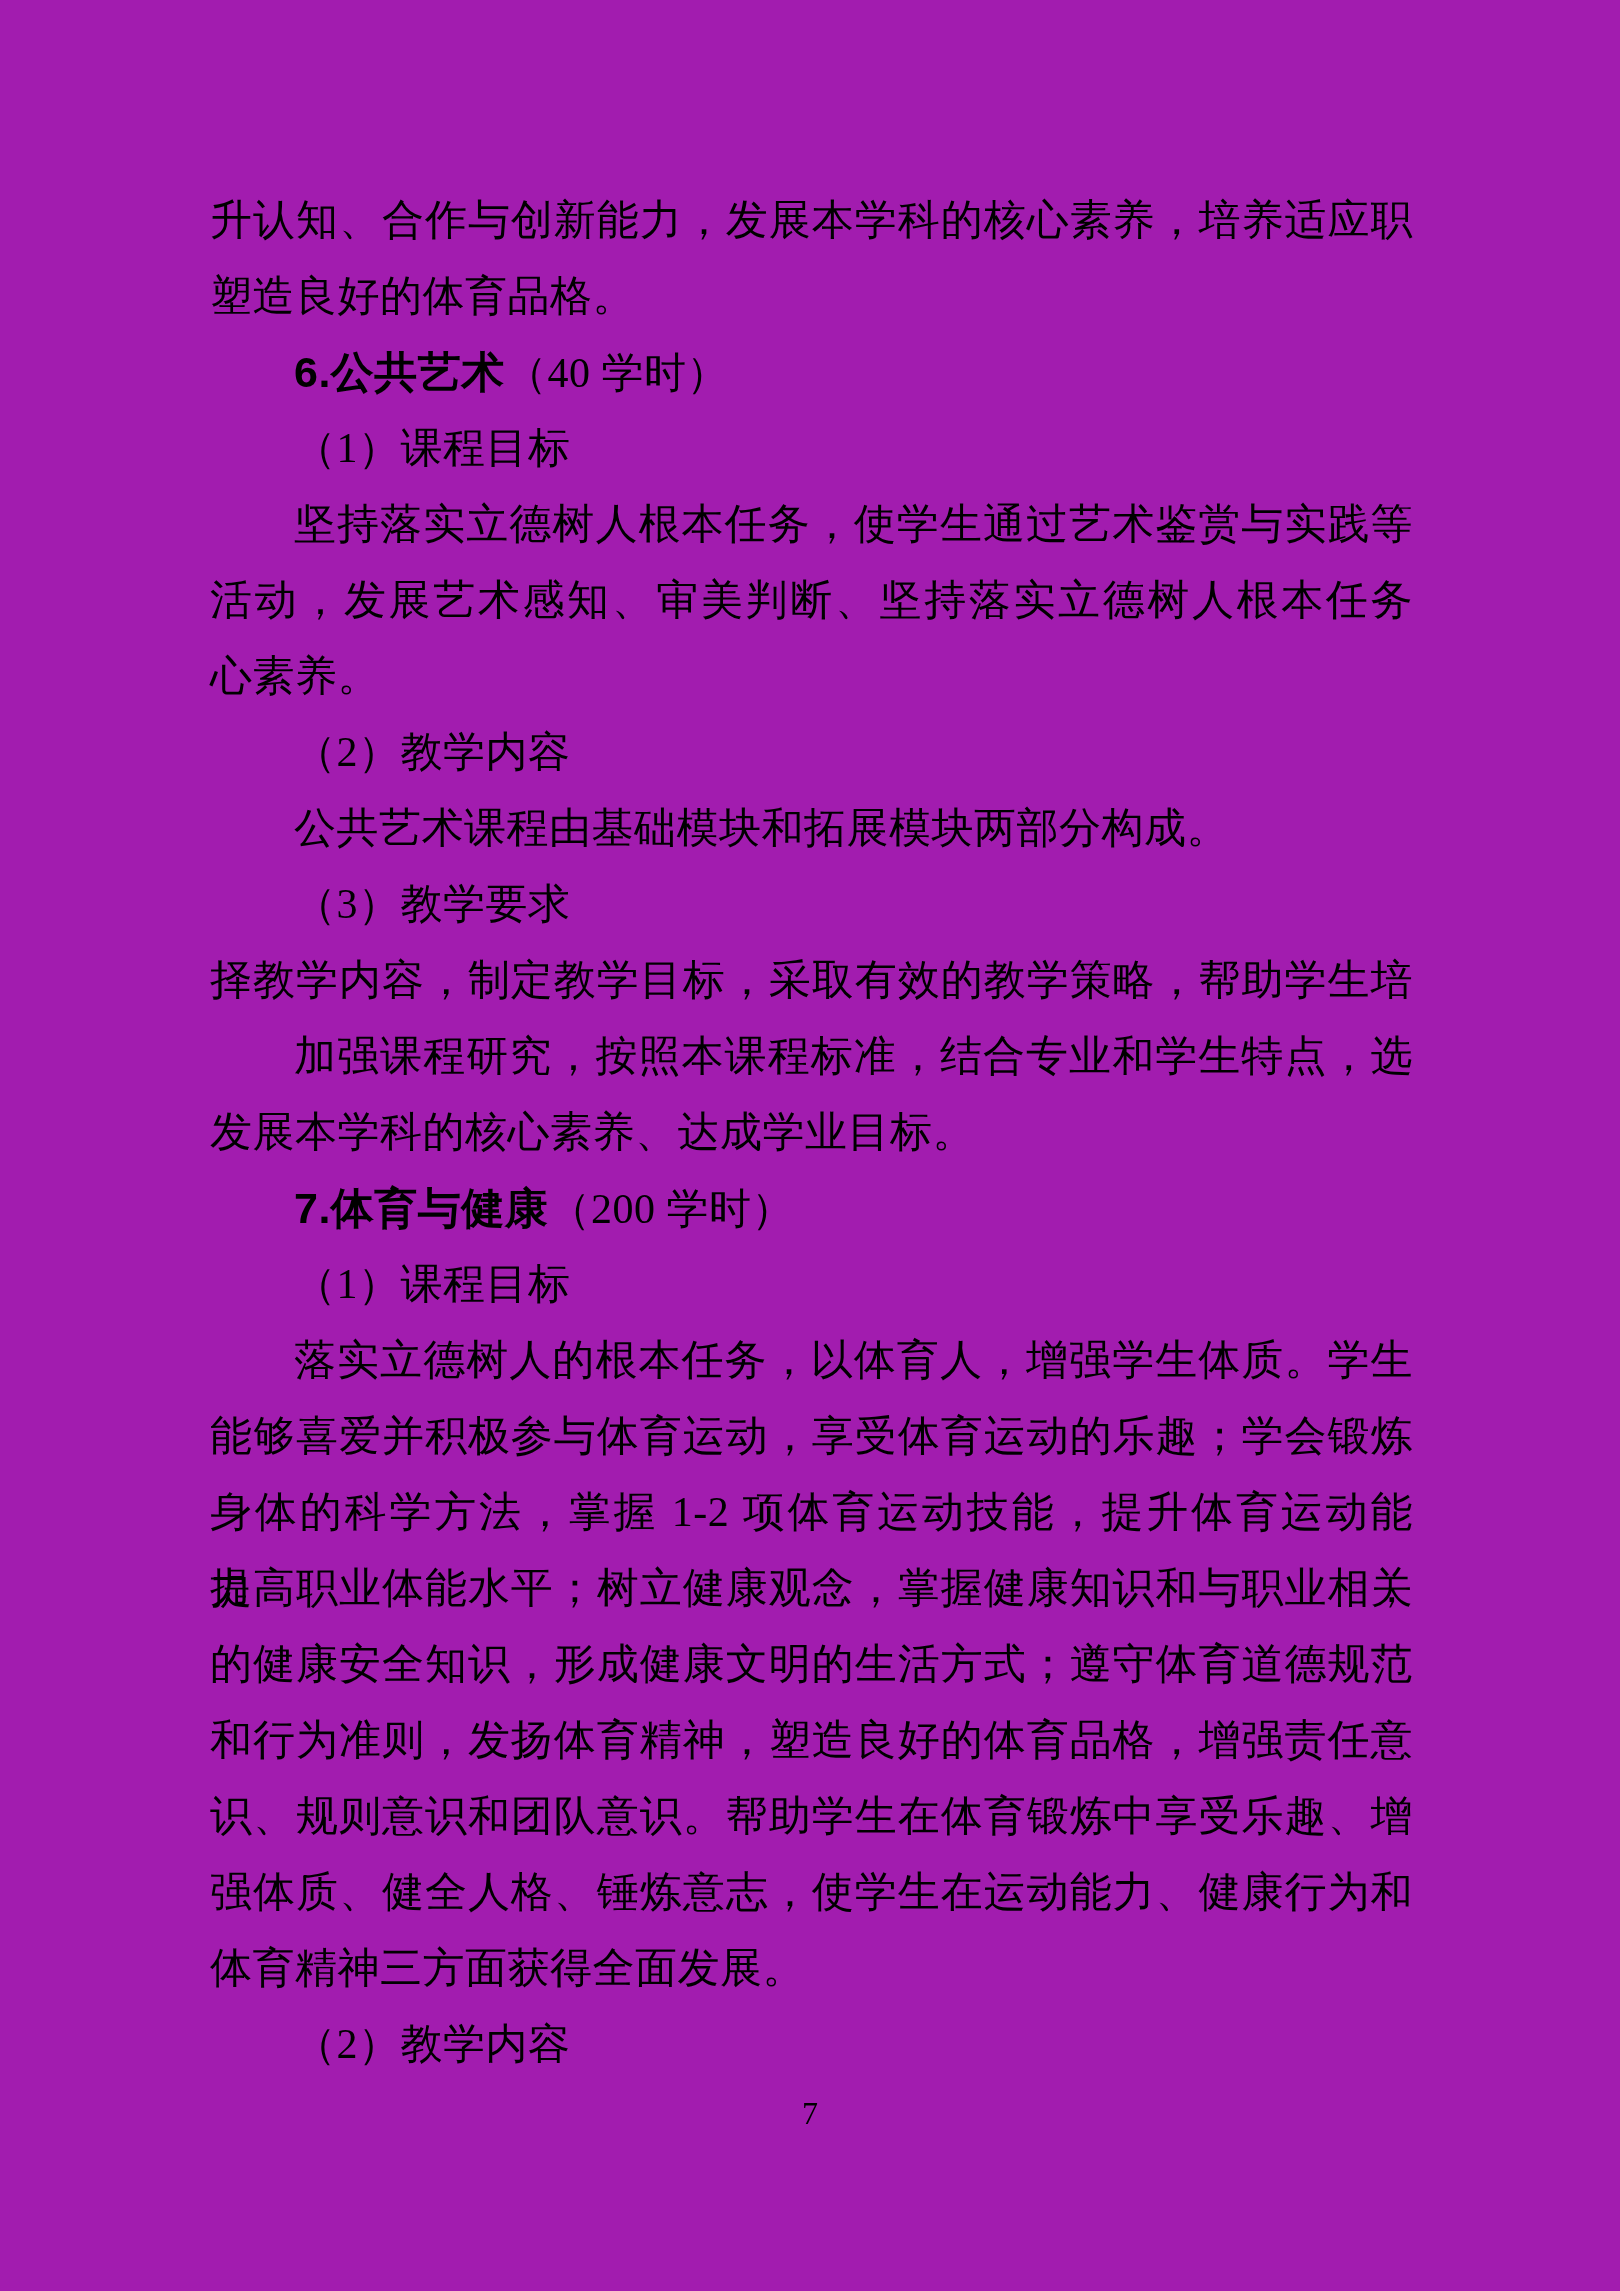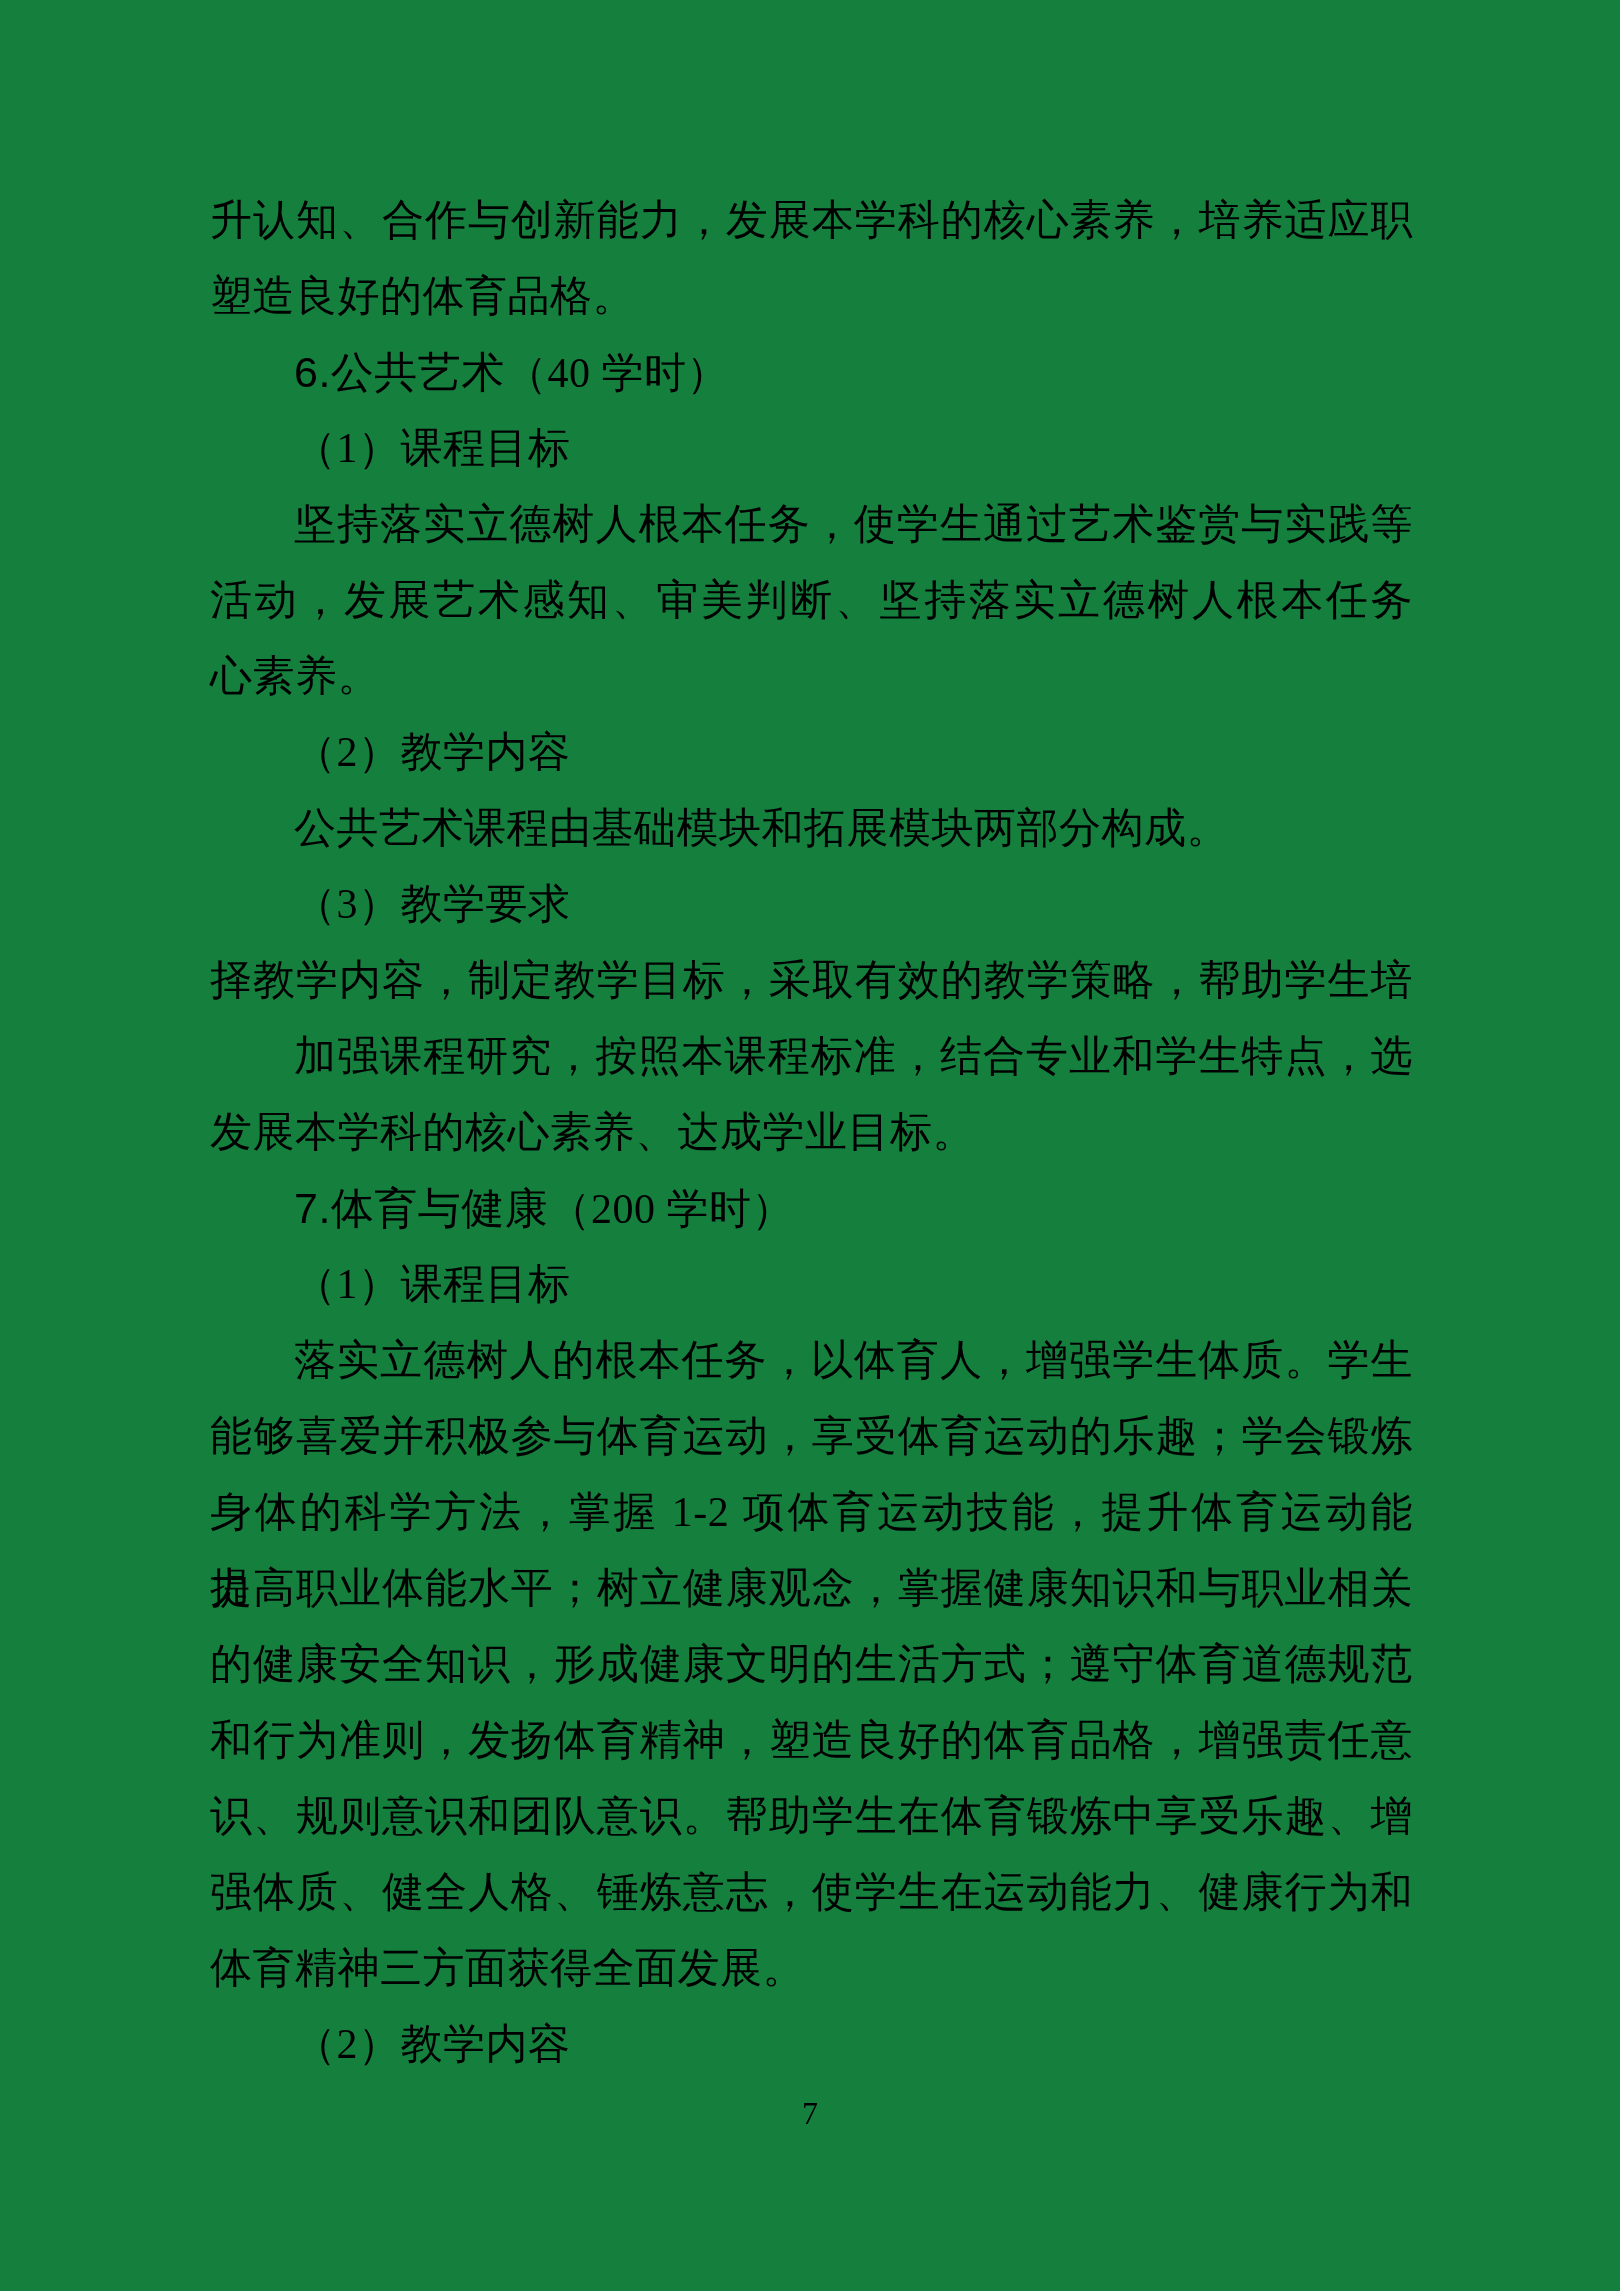--- a/index.html
+++ b/index.html
@@ -4,21 +4,21 @@
 <style>
   html, body {
     margin: 0;
     padding: 0;
     background: #ffffff;
   }
   .page {
     position: relative;
     width: 1620px;
     height: 2292px;
-    background: #15803d;
+    background: #a21caf;
     color: #000000;
     font-family: "Liberation Serif", serif;
     overflow: hidden;
   }
   .content {
     position: absolute;
     left: 210px;
     top: 182px;
     width: 1203px;
   }
@@ -31,21 +31,21 @@
     white-space: normal;
   }
   .fill {
     text-align: justify;
     text-align-last: justify;
   }
   .indent {
     text-indent: 84px;
   }
   .heading .bold-part {
-    font-weight: 400;
+    font-weight: 700;
     font-family: "Liberation Sans", sans-serif;
     font-size: 43px;
   }
   .heading .rest-part {
     font-weight: 400;
   }
   .footer {
     position: absolute;
     left: 0;
     top: 2094px;

